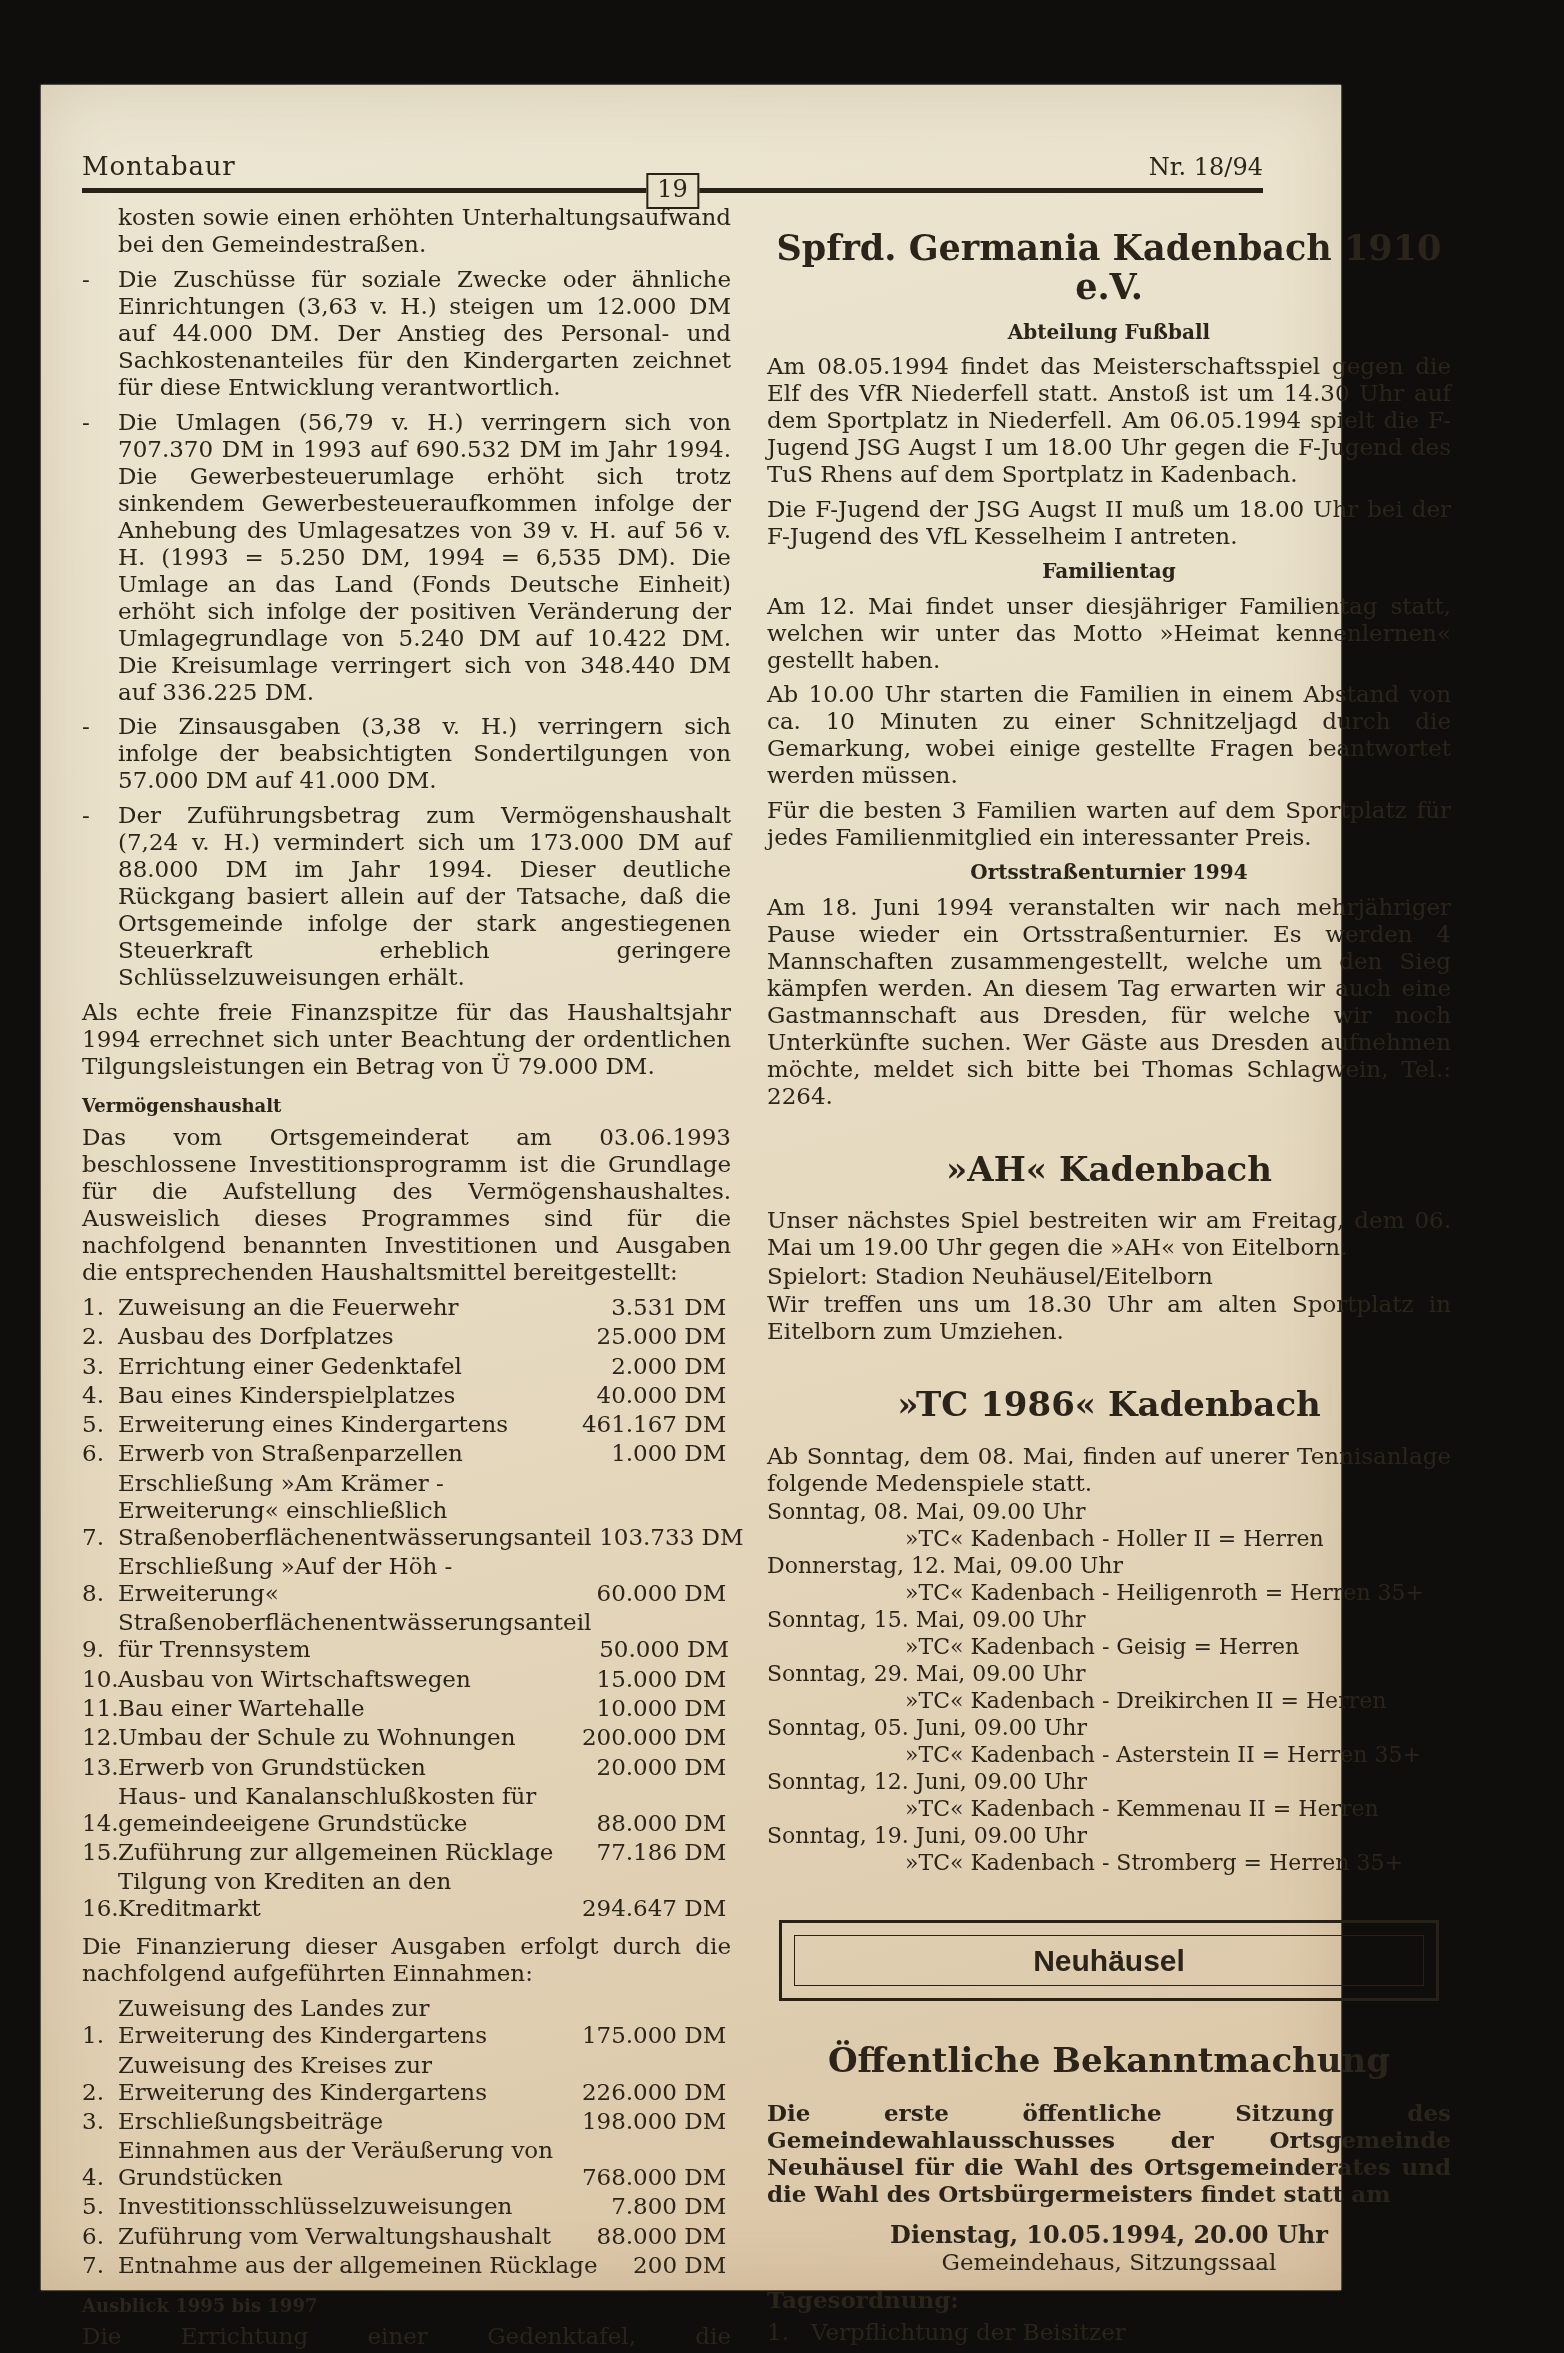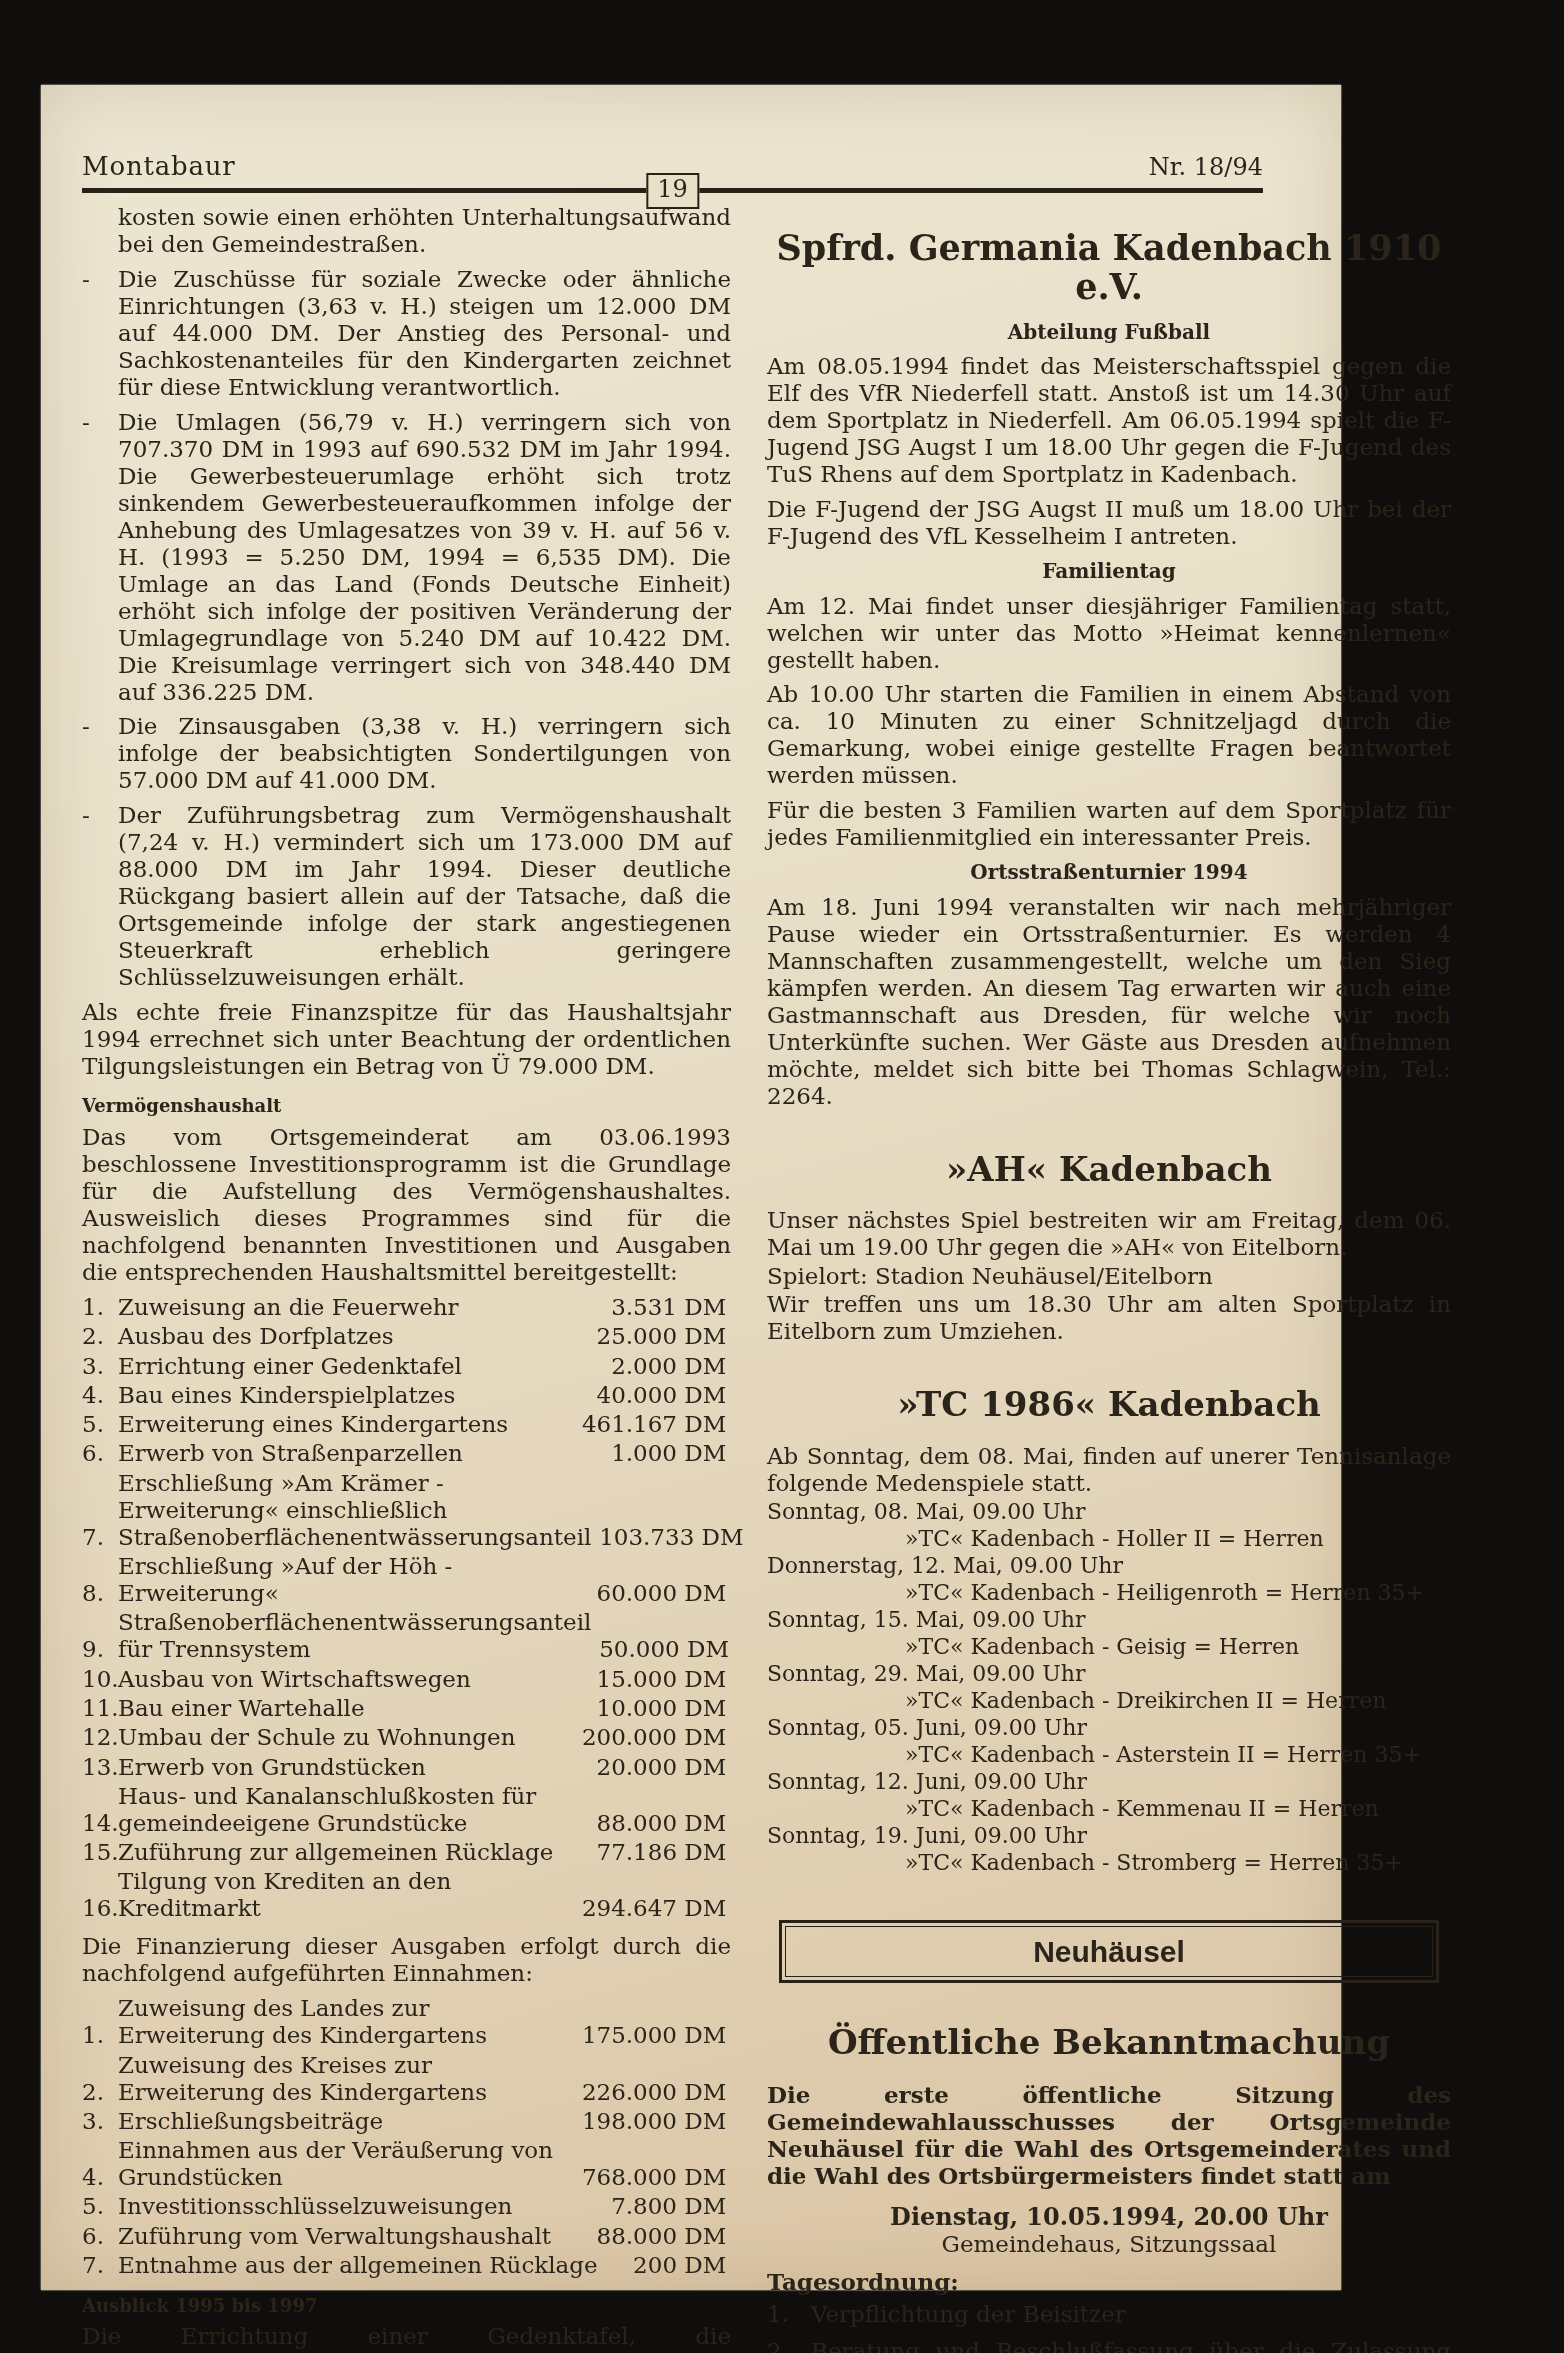--- a/index.html
+++ b/index.html
@@ -40,21 +40,21 @@
   .nnum{width:36px;flex:none;}
   .nlabel{flex:1;padding-right:7.8px;}
   .namount{flex:none;white-space:nowrap;}
   
   .h-club{font-size:35px;font-weight:bold;text-align:center;margin:25px 0 12.5px;line-height:1.1;}
   .h-sub{font-size:20px;font-weight:bold;text-align:center;margin:6.3px 0 7.8px;}
   .h-big{font-size:34px;font-weight:bold;text-align:center;margin:41px 0 19px;line-height:1.1;}
   .sched{font-size:22px;}
   .sched-date{margin:0;}
   .sched-match{margin:0 0 0 138px;}
-  .banner{border:3.1px solid #272118;padding:3px;margin:44px 12px 0;}
+  .banner{border:3.1px solid #272118;padding:12px;margin:44px 12px 0;}
   .banner-inner{
     border:1.6px solid #272118;text-align:center;
     font-family:"Liberation Sans", sans-serif;font-weight:bold;font-size:30px;
     padding:10.2px 0 11.7px;
   }
   .bold-para{font-weight:bold;text-align:justify;margin:0 0 14px;}
   .center-bold{text-align:center;font-weight:bold;font-size:24px;margin:3.1px 0 1.6px;}
   .center{text-align:center;margin:0 0 9.4px;}
   .agenda-head{font-weight:bold;margin:3.1px 0 6.3px;}
   .agenda-row{display:flex;margin:0 0 10.2px;}

